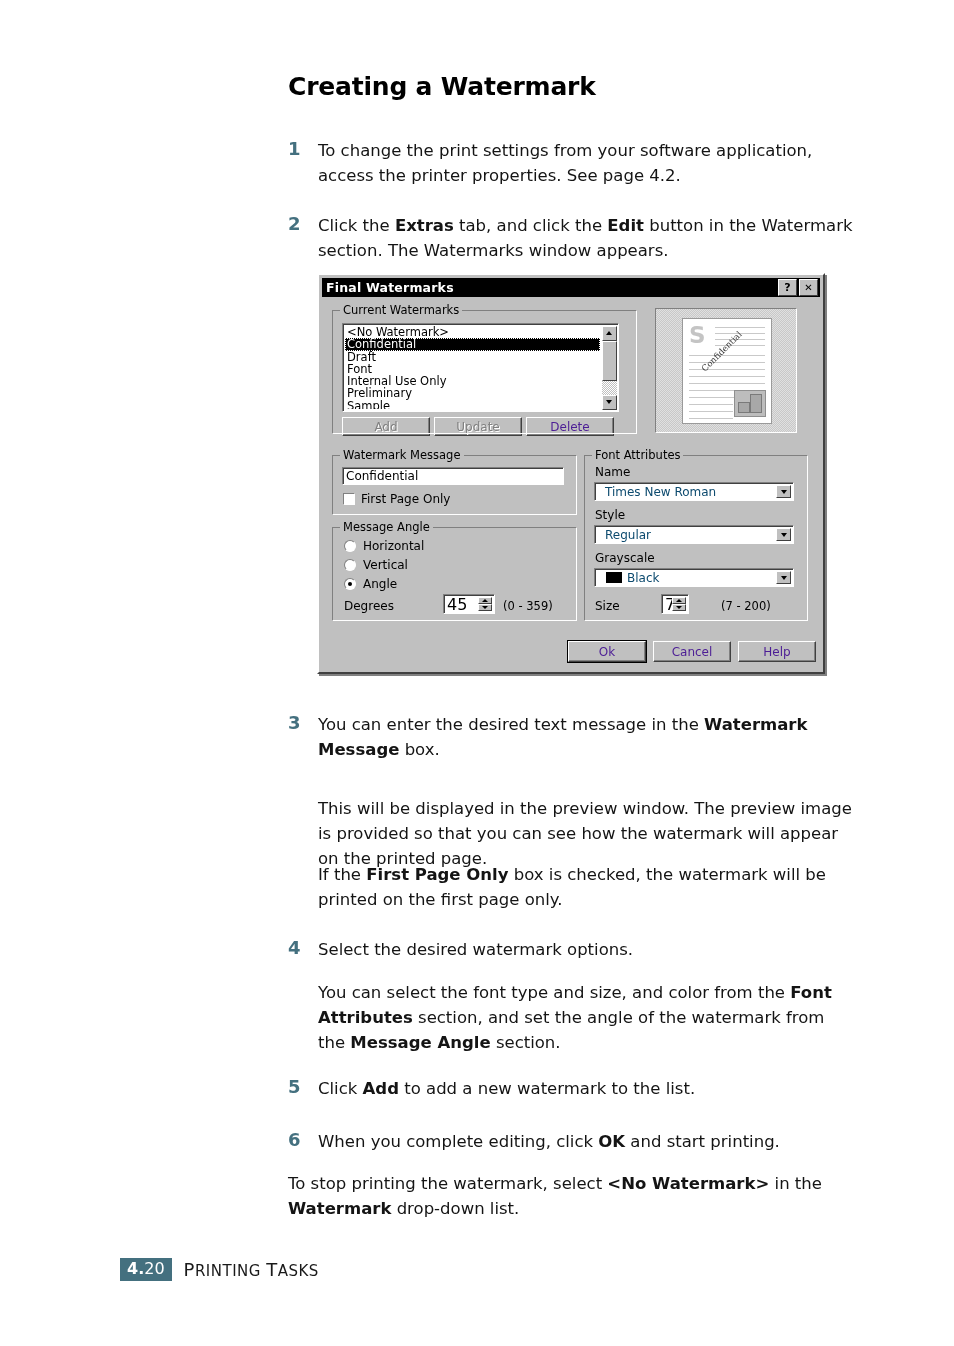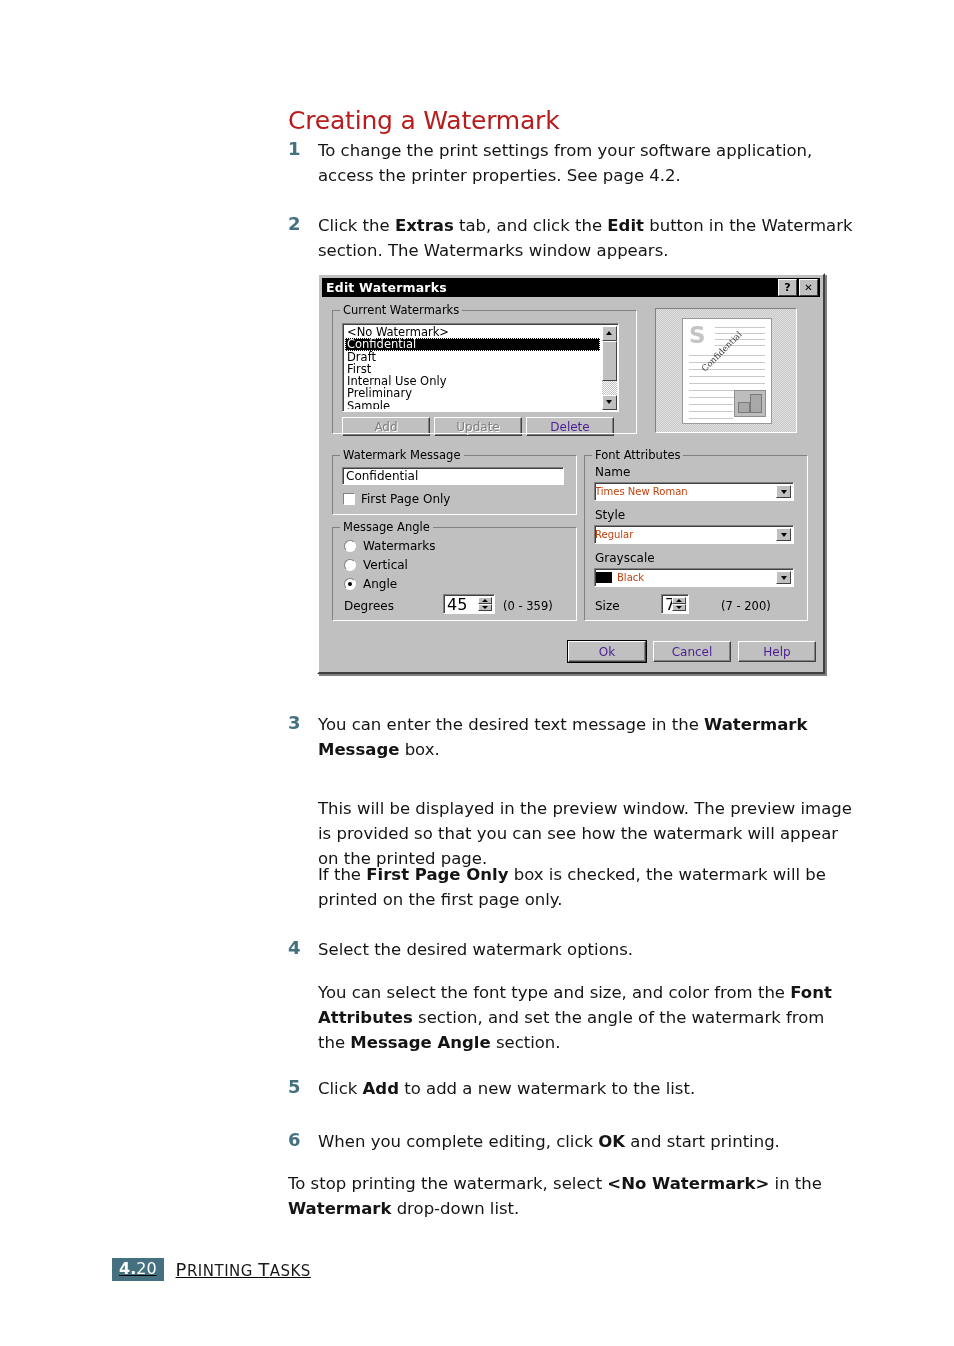--- a/index.html
+++ b/index.html
@@ -10,37 +10,37 @@
     color:#000000;
     position:relative;
     overflow:hidden;
   }
 
   
   .page { position:absolute; left:0; top:0; width:954px; height:1346px; }
 
   .heading {
     position:absolute; left:288px; top:72px; width:600px;
-    font-size:25px; font-weight:normal; letter-spacing:-0.2px;
-    color:#b91c1c; font-family:"DejaVu Sans", sans-serif;margin-top:34px;
+    font-size:25px; font-weight:bold; letter-spacing:-0.2px;
+    color:#000000; font-family:"DejaVu Sans", sans-serif;
   }
 
   .step { position:absolute; width:570px; }
   .step .num {
     position:absolute; left:0; top:0; width:24px;
     font-size:18px; font-weight:bold; color:#44707f;
     font-family:"DejaVu Sans", sans-serif;
   }
   .step .body { margin-left:30px; font-size:16.5px; line-height:25px; color:#141414; }
   .para { font-size:16.5px; line-height:25px; color:#141414; }
   .para + .para { margin-top:17px; }
   b { font-weight:bold; }
 
   
-  .footer { position:absolute; left:112px; top:1258px; display:flex; align-items:center;text-decoration:underline; }
+  .footer { position:absolute; left:120px; top:1258px; display:flex; align-items:center; }
   .pagebox {
     background:#44707f; color:#ffffff; font-weight:bold;
     font-size:16px; padding:2px 7px 3px 7px; line-height:18px;
   }
   .pagebox .minor { font-weight:normal; }
   .foot-label {
     margin-left:12px; font-size:15px; color:#1a1a1a; letter-spacing:0.5px;
   }
   .foot-label .cap { font-size:18px; }
 
@@ -155,21 +155,21 @@
     position:absolute; left:20px; top:46px; width:60px;
     transform:rotate(-45deg); transform-origin:left center;
     font-size:8.5px; color:#3a3a3a; font-family:"DejaVu Serif", serif; white-space:nowrap;
   }
   .thumb-chart { position:absolute; right:5px; bottom:6px; width:30px; height:25px; background:#bdbdbd; border:1px solid #8f8f8f; }
   .thumb-bar { position:absolute; bottom:3px; background:#a8a8a8; border:1px solid #7a7a7a; }
 
   
   .textinput { position:absolute; font-size:12px; padding-left:3px; display:flex; align-items:center; color:#000; }
   .combo { position:absolute; display:flex; align-items:center; }
-  .combo .cval { position:absolute; left:0; font-size:10px; color:#c2410c; display:flex; align-items:center; height:100%; }
+  .combo .cval { position:absolute; left:10px; font-size:12px; color:#0c4a6e; display:flex; align-items:center; height:100%; }
   .combo-arrow {
     position:absolute; right:2px; top:2px; bottom:2px; width:15px; background:#c0c0c0;
     border-top:1.5px solid #ffffff; border-left:1.5px solid #ffffff;
     border-right:1.5px solid #404040; border-bottom:1.5px solid #404040;
     display:flex; align-items:center; justify-content:center; box-sizing:border-box;
   }
   .swatch { width:16px; height:11px; background:#000000; margin-left:1px; margin-right:5px; }
 
   .chk { position:absolute; display:flex; align-items:center; font-size:12px; }
   .chk-box {
@@ -216,34 +216,34 @@
 
   <div class="step" style="left:288px; top:213px;">
     <div class="num">2</div>
     <div class="body">Click the <b>Extras</b> tab, and click the <b>Edit</b> button in the Watermark section. The Watermarks window appears.</div>
   </div>
 
   <div class="dlg">
     <div class="dlg-inner"></div>
 
     <div class="titlebar">
-      <span class="title-text">Edit Watermarks</span>
+      <span class="title-text">Final Watermarks</span>
       <span class="tbtn">?</span>
       <span class="tbtn" style="font-size:10px;">✕</span>
     </div>
 
     <div class="group" style="left:13px; top:35px; width:303px; height:122px;">
       <span class="glabel">Current Watermarks</span>
 
       <div class="listbox sunken">
         <div class="list-items">
           <div class="li">&lt;No Watermark&gt;</div>
           <div class="li sel">Confidential</div>
           <div class="li">Draft</div>
-          <div class="li">First</div>
+          <div class="li">Font</div>
           <div class="li">Internal Use Only</div>
           <div class="li">Preliminary</div>
           <div class="li">Sample</div>
         </div>
         <div class="vscroll">
           <div class="sb-arrow up">
               <i class="tri up"></i>
             </div>
           <div class="sb-track">
             <div class="sb-thumb"></div>
@@ -292,21 +292,21 @@
       <div class="chk" style="left:10px; top:36px;">
         <span class="chk-box"></span>
         <span>First Page Only</span>
       </div>
     </div>
 
     <div class="group" style="left:13px; top:252px; width:243px; height:92px;">
       <span class="glabel">Message Angle</span>
       <div class="rdo" style="left:11px; top:11px;">
         <span class="rdo-box"></span>
-        <span>Watermarks</span>
+        <span>Horizontal</span>
       </div>
       <div class="rdo" style="left:11px; top:30px;">
         <span class="rdo-box"></span>
         <span>Vertical</span>
       </div>
       <div class="rdo" style="left:11px; top:49px;">
         <span class="rdo-box">
             <i class="dot"></i>
           </span>
         <span>Angle</span>

